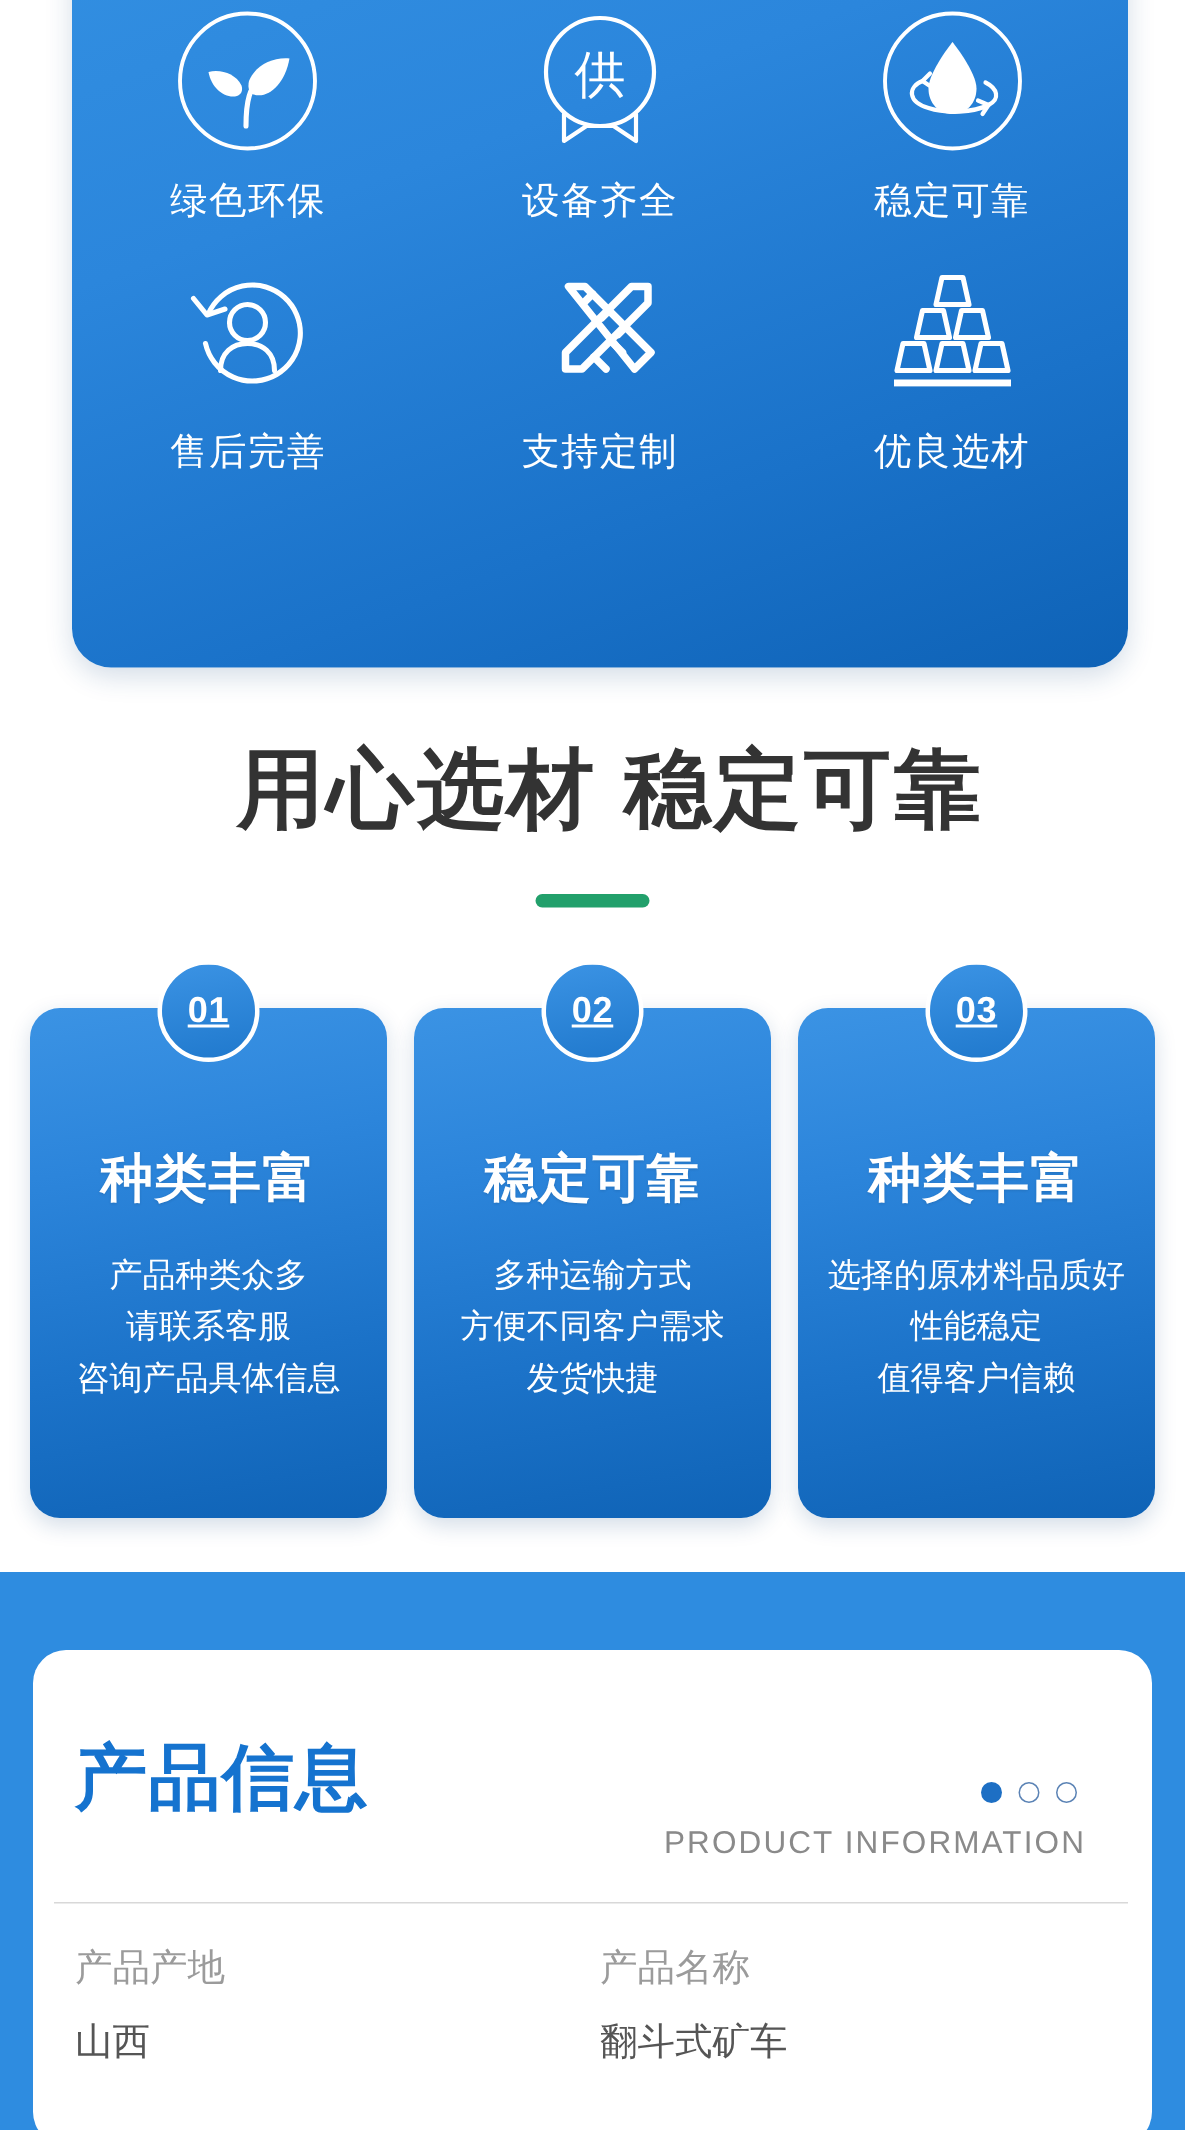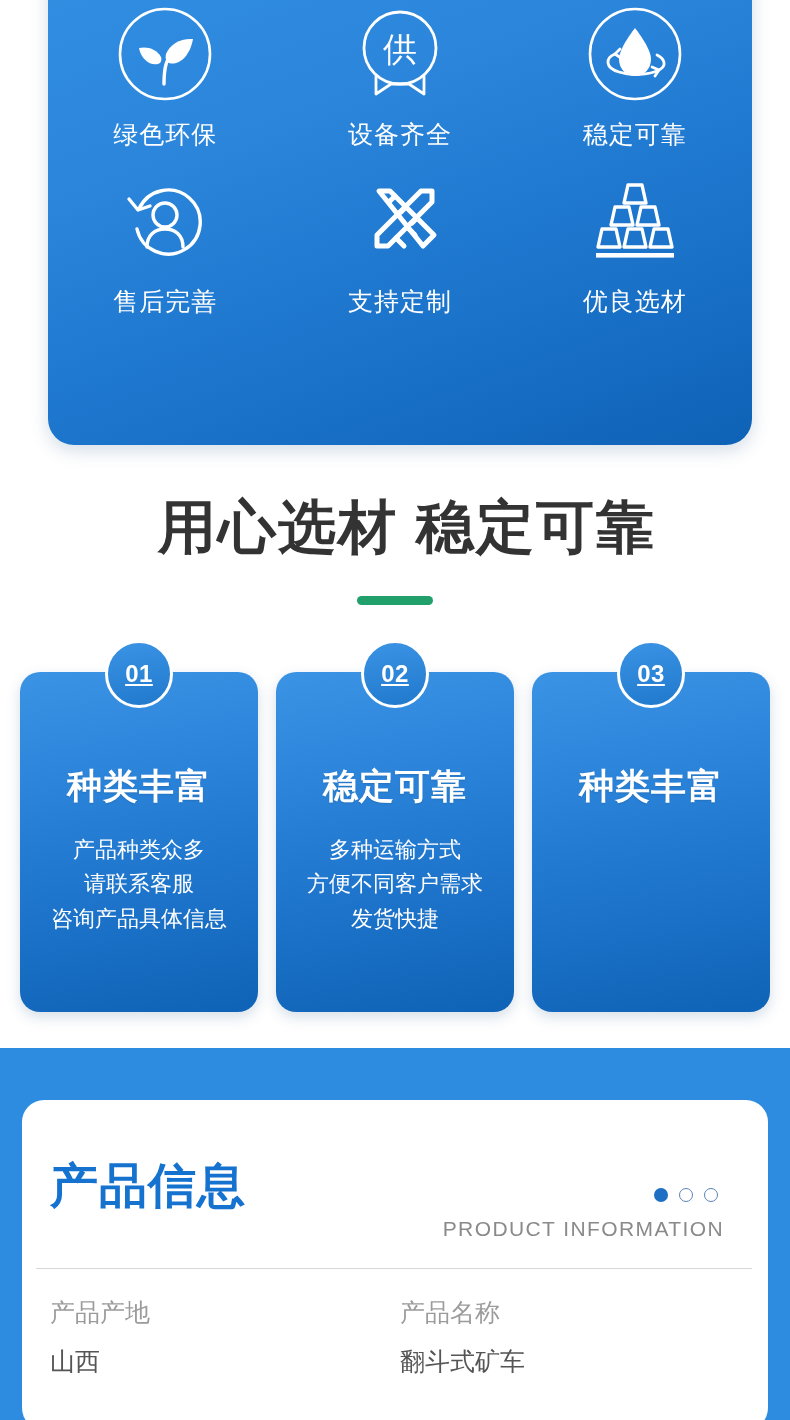--- a/index.html
+++ b/index.html
@@ -240,20 +240,25 @@
       <div class="card-body">
         <div>多种运输方式</div>
         <div>方便不同客户需求</div>
         <div>发货快捷</div>
       </div>
     </div>
 
     <div class="card">
       <div class="badge">03</div>
       <div class="card-title">种类丰富</div>
+      <div class="card-body">
+        <div>选择的原材料品质好</div>
+        <div>性能稳定</div>
+        <div>值得客户信赖</div>
+      </div>
     </div>
 
   </div>
 
   <div class="lower-band"></div>
 
   <div class="info-panel">
     <div class="info-head">
       <div class="info-zh">产品信息</div>
       <div class="dots">

